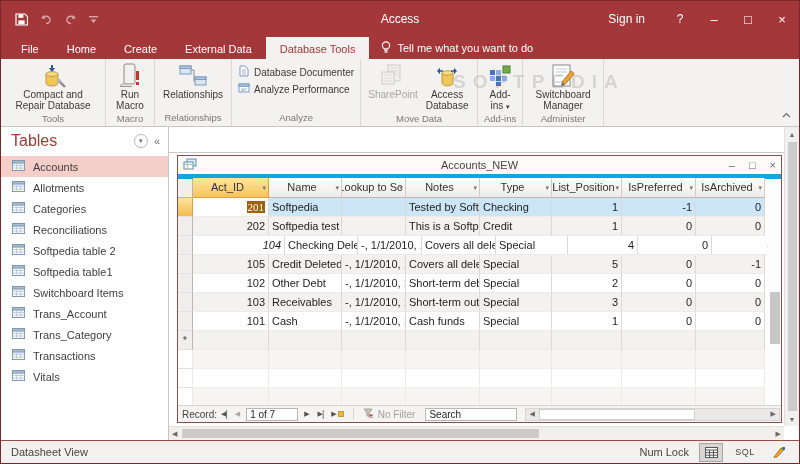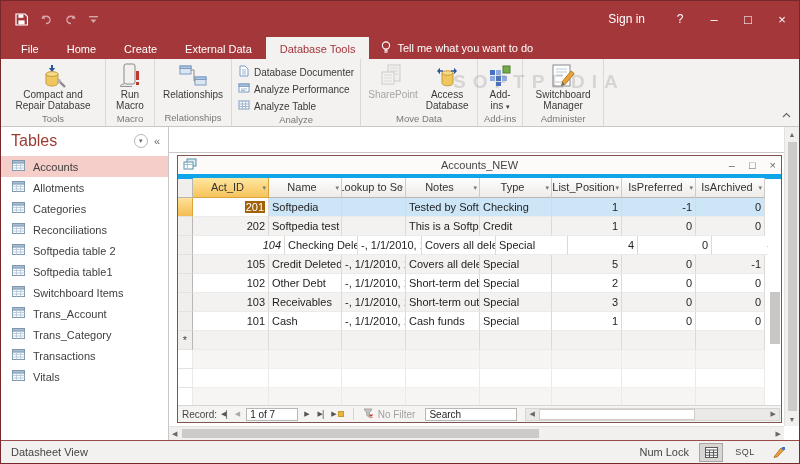--- a/index.html
+++ b/index.html
@@ -72,21 +72,21 @@
   .corner { width:15px; background:#F1EFED; border-right:1px solid #B9B6B3; border-bottom:1px solid #B9B6B3; flex:0 0 auto; }
 
   .drow { display:flex; height:19px; }
   .selcell { width:15px; background:#F1EFED; border-right:1px solid #B9B6B3; border-bottom:1px solid #E4E1DF; flex:0 0 auto; display:flex; align-items:center; justify-content:center; font-size:11px; color:#444; }
   .selcell.current { background:linear-gradient(#FFE29B,#F3BC4F); border-right:1px solid #DDA43C; }
   .dcell { border-right:1px solid #DCDAD8; border-bottom:1px solid #EDEBE9; font-size:11px; color:#1E1E1E; padding:0 3px; display:flex; align-items:center; white-space:nowrap; overflow:hidden; flex:0 0 auto; }
   .dcell.num { justify-content:flex-end; }
   .drow.alt .dcell { background:#F3F2F1; }
   .drow.rowsel .dcell { background:#CDE6F7; }
   .drow.rowsel .dcell.editing { background:#fff; }
-  .chip { background:#a16207; color:#fff; padding:0 1px; }
+  .chip { background:#a16207; color:#fff; padding:0 1px;font-family:Liberation Serif, serif; }
   .drow.filler .selcell { background:transparent; border-right:1px solid #ECEAE8; }
   .drow.filler .dcell { border-right:1px solid #ECEAE8; border-bottom:1px solid #F2F0EE; }
   .drow.filler.alt .dcell { background:#F6F5F4; }
 
   
   .recordbar { height:17px; border-top:1px solid #D8D4D2; background:#F6F4F3; display:flex; align-items:center; font-size:10px; color:#444; padding-left:4px; flex:0 0 auto; }
   .recglyph { font-size:7px; color:#555; padding:0 4px; display:flex; align-items:center; }
   .recglyph .bar { font-size:9px; margin:0 -1px; }
   .recglyph.dim { color:#ABA8A5; }
   .newrec .star { width:6px; height:6px; background:#E9B53F; display:inline-block; margin-left:1px; border:1px solid #C99A2C; }
@@ -140,20 +140,21 @@
             <path d="M9.5 1 11.5 4.4 7.7 5z" fill="#fff"></path>
           </svg>
       </span>
       <span class="qbtn faded">
         <svg width="9" height="9" viewBox="0 0 9 9">
             <rect x="0" y="1" width="9" height="1.4" fill="#fff"></rect>
             <path d="M1.5 4.5 4.5 8 7.5 4.5z" fill="#fff"></path>
           </svg>
       </span>
     </div>
+    <div class="title-center">Access</div>
     <div class="title-right">
       <span class="tbtn signin">Sign in</span>
       <span class="tbtn helpb">?</span>
       <span class="tbtn ctl">–</span>
       <span class="tbtn ctl">□</span>
       <span class="tbtn ctl">×</span>
     </div>
   </div>
 
   <div class="tabrow">
@@ -245,29 +246,20 @@
           </div>
           <div class="smallbtn">
             <span>
               <svg width="12" height="12" viewBox="0 0 12 12">
                   <rect x="1" y="2" width="10" height="8" fill="#fff" stroke="#7C9CC4"></rect>
                   <rect x="1" y="2" width="10" height="2.4" fill="#AFC6E0" stroke="#7C9CC4"></rect>
                   <path d="M3 7h6M3 8.6h4" stroke="#9FB6CC"></path>
                 </svg>
             </span>
             <span>Analyze Performance</span>
-          </div>
-          <div class="smallbtn">
-            <span>
-              <svg width="12" height="12" viewBox="0 0 12 12">
-                  <rect x="1" y="2" width="10" height="8" fill="#fff" stroke="#7C9CC4"></rect>
-                  <path d="M1 5h10M1 7.5h10M4.3 2v8M7.6 2v8" stroke="#9FB6CC"></path>
-                </svg>
-            </span>
-            <span>Analyze Table</span>
           </div>
         </div>
       </div>
       <div class="rgroup-label">Analyze</div>
     </div>
 
     <div class="rgroup">
       <div class="rgroup-content">
         <div class="bigbtn disabled" style="width:56px">
           <span class="bicon">

